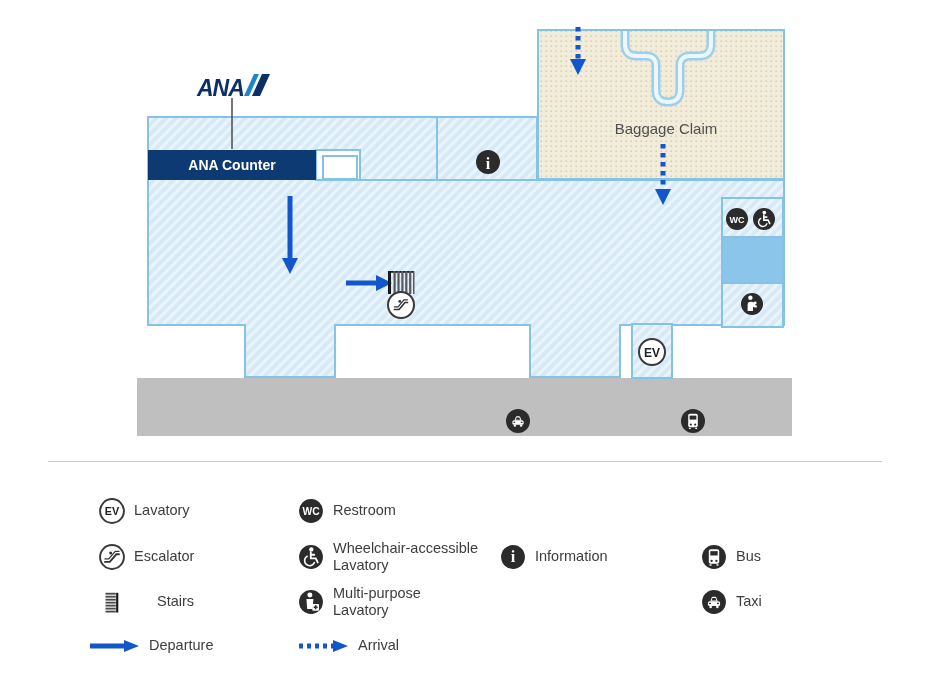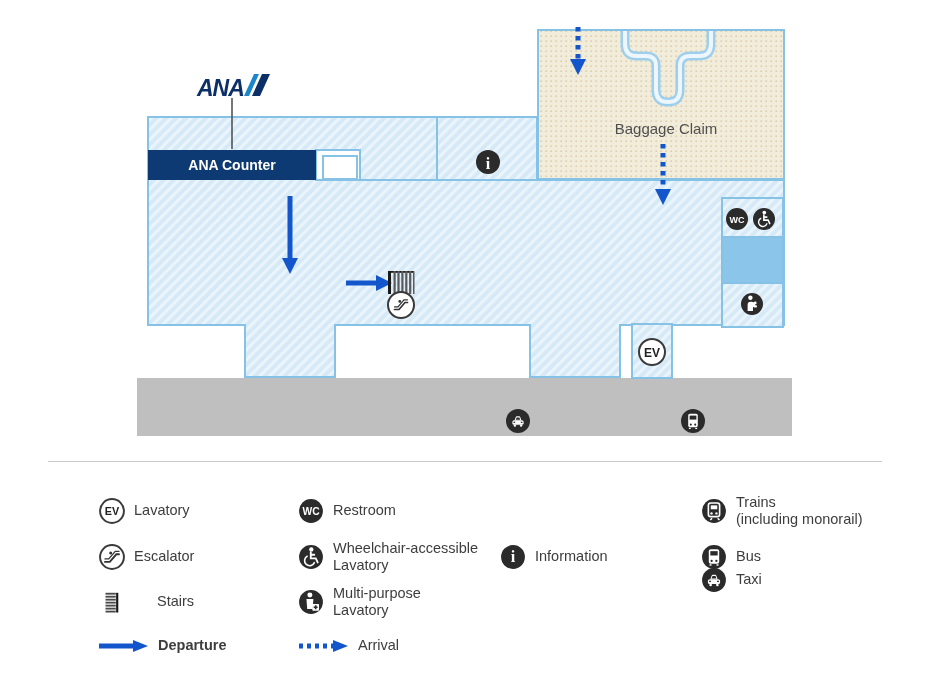--- a/index.html
+++ b/index.html
@@ -212,21 +212,21 @@
       <use href="#sym-esc"></use>
     </svg>
     <div class="lg-lbl"><span>Escalator</span></div>
   </div>
   <div class="lg-item" style="left:99px;top:589px;gap:32px;">
     <svg width="26" height="26" viewBox="0 0 24 24">
       <use href="#sym-stairs"></use>
     </svg>
     <div class="lg-lbl"><span>Stairs</span></div>
   </div>
-  <div class="lg-item" style="left:97px;top:637px;font-weight:bold;">
+  <div class="lg-item" style="left:88px;top:637px;">
     <svg width="52" height="14" viewBox="0 0 52 14">
       <path d="M2,7 H38" stroke="#1356cb" stroke-width="5" fill="none"></path>
       <polygon points="51,7 36,1 36,13" fill="#1356cb"></polygon>
     </svg>
     <div class="lg-lbl"><span>Departure</span></div>
   </div>
 
   <div class="lg-item" style="left:298px;top:498px;">
     <svg width="26" height="26" viewBox="0 0 24 24">
       <circle cx="12" cy="12" r="11" fill="#2b2b2b"></circle>
@@ -263,38 +263,28 @@
   </div>
 
   <div class="lg-item" style="left:500px;top:544px;">
     <svg width="26" height="26" viewBox="0 0 24 24">
       <circle cx="12" cy="12" r="11" fill="#2b2b2b"></circle>
       <text x="12" y="17" text-anchor="middle" font-size="15" font-weight="bold" fill="#fff" font-family="Liberation Serif, serif">i</text>
     </svg>
     <div class="lg-lbl"><span>Information</span></div>
   </div>
 
-  <div class="lg-item" style="left:701px;top:494px;">
-    <svg width="26" height="26" viewBox="0 0 24 24">
-      <circle cx="12" cy="12" r="11" fill="#2b2b2b"></circle>
-      <use href="#sym-train"></use>
-    </svg>
-    <div class="lg-lbl">
-      <span>Trains</span><br>
-      <span>(including monorail)</span>
-    </div>
-  </div>
   <div class="lg-item" style="left:701px;top:544px;">
     <svg width="26" height="26" viewBox="0 0 24 24">
       <circle cx="12" cy="12" r="11" fill="#2b2b2b"></circle>
       <use href="#sym-bus"></use>
     </svg>
     <div class="lg-lbl"><span>Bus</span></div>
   </div>
-  <div class="lg-item" style="left:701px;top:567px;align-items:center;">
+  <div class="lg-item" style="left:701px;top:589px;align-items:center;">
     <svg width="26" height="26" viewBox="0 0 24 24">
       <circle cx="12" cy="12" r="11" fill="#2b2b2b"></circle>
       <use href="#sym-taxi"></use>
     </svg>
     <div class="lg-lbl"><span>Taxi</span></div>
   </div>
 
 </div>
 
 </body></html>

